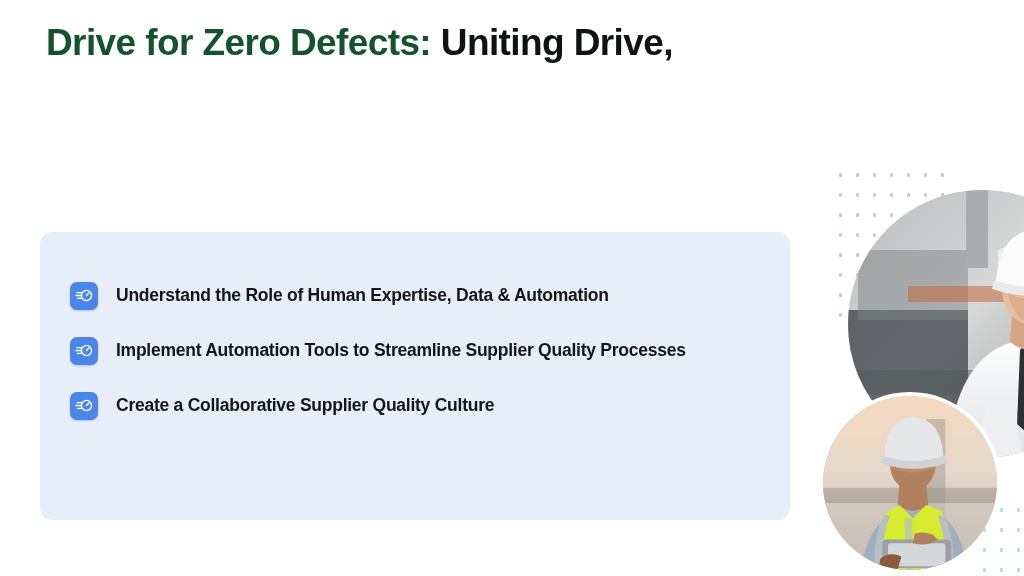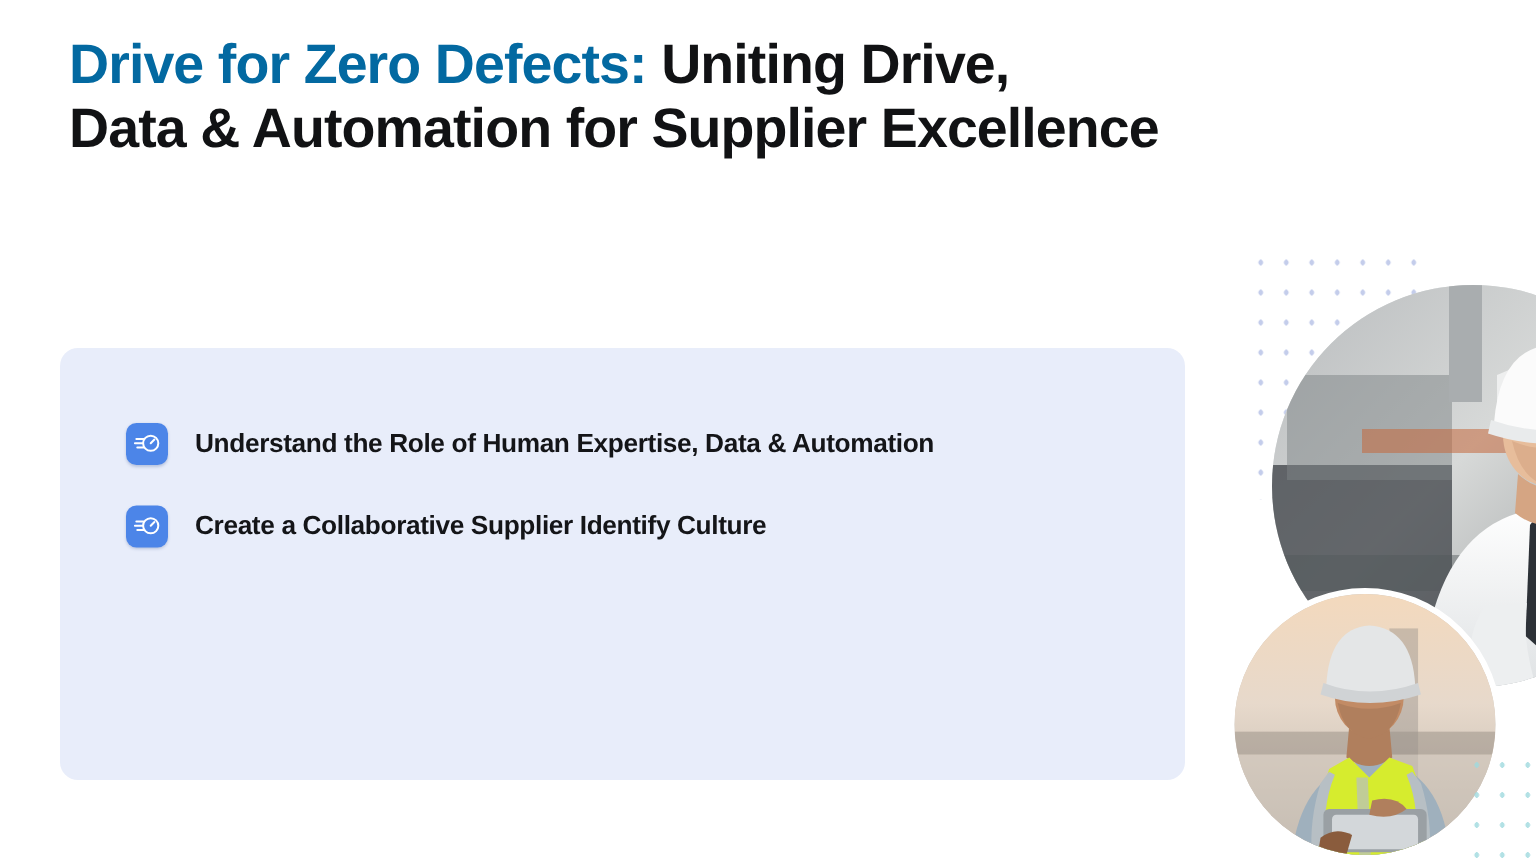--- a/index.html
+++ b/index.html
@@ -31,34 +31,34 @@
     line-height: 1.16;
     letter-spacing: -0.6px;
   }
   .title-line {
     font-size: 37px;
     font-weight: 700;
     color: #111214;
     white-space: nowrap;
   }
   .title-accent {
-    color: #0369a1;
+    color: #14532d;
   }
 
   
   .bullet-panel {
     position: absolute;
     left: 40px;
     top: 232px;
     width: 750px;
     height: 288px;
     background: #e8edfa;
     border-radius: 12px;
     box-sizing: border-box;
-    padding: 36px 30px 30px 44px;
+    padding: 36px 30px 30px 30px;
   }
   .bullet-list {
     display: flex;
     flex-direction: column;
     gap: 0px;
   }
   .bullet-row {
     display: flex;
     align-items: center;
     height: 55px;
@@ -146,48 +146,57 @@
     height: 100%;
   }
 </style>
 </head>
 <body>
 
 <div id="slide">
 
   <div class="title-block">
     <div class="title-line"><span class="title-accent">Drive for Zero Defects:</span><span> Uniting Drive,</span></div>
-    <div class="title-line">Data &amp; Automation for Supplier Excellence</div>
   </div>
 
   <div class="bullet-panel">
     <div class="bullet-list">
 
       <div class="bullet-row">
         <span class="bullet-icon">
           <svg width="19" height="19" viewBox="0 0 24 24" fill="none">
             <circle cx="14.5" cy="12" r="6.4" stroke="#ffffff" stroke-width="1.7"></circle>
             <path d="M14.5 12 L17.6 8.9" stroke="#ffffff" stroke-width="1.7" stroke-linecap="round"></path>
             <path d="M2.4 8.4h6.2M1.2 12h6.4M3.2 15.6h5.4" stroke="#ffffff" stroke-width="1.7" stroke-linecap="round"></path>
           </svg>
         </span>
         <span class="bullet-text">Understand the Role of Human Expertise, Data &amp; Automation</span>
       </div>
 
 
-
       <div class="bullet-row">
         <span class="bullet-icon">
           <svg width="19" height="19" viewBox="0 0 24 24" fill="none">
             <circle cx="14.5" cy="12" r="6.4" stroke="#ffffff" stroke-width="1.7"></circle>
             <path d="M14.5 12 L17.6 8.9" stroke="#ffffff" stroke-width="1.7" stroke-linecap="round"></path>
             <path d="M2.4 8.4h6.2M1.2 12h6.4M3.2 15.6h5.4" stroke="#ffffff" stroke-width="1.7" stroke-linecap="round"></path>
           </svg>
         </span>
-        <span class="bullet-text">Create a Collaborative Supplier Identify Culture</span>
+        <span class="bullet-text">Implement Automation Tools to Streamline Supplier Quality Processes</span>
+      </div>
+
+      <div class="bullet-row">
+        <span class="bullet-icon">
+          <svg width="19" height="19" viewBox="0 0 24 24" fill="none">
+            <circle cx="14.5" cy="12" r="6.4" stroke="#ffffff" stroke-width="1.7"></circle>
+            <path d="M14.5 12 L17.6 8.9" stroke="#ffffff" stroke-width="1.7" stroke-linecap="round"></path>
+            <path d="M2.4 8.4h6.2M1.2 12h6.4M3.2 15.6h5.4" stroke="#ffffff" stroke-width="1.7" stroke-linecap="round"></path>
+          </svg>
+        </span>
+        <span class="bullet-text">Create a Collaborative Supplier Quality Culture</span>
       </div>
 
     </div>
   </div>
 
   <div class="art-layer">
 
     <div class="dots-top"></div>
 
     <div class="photo-top">

